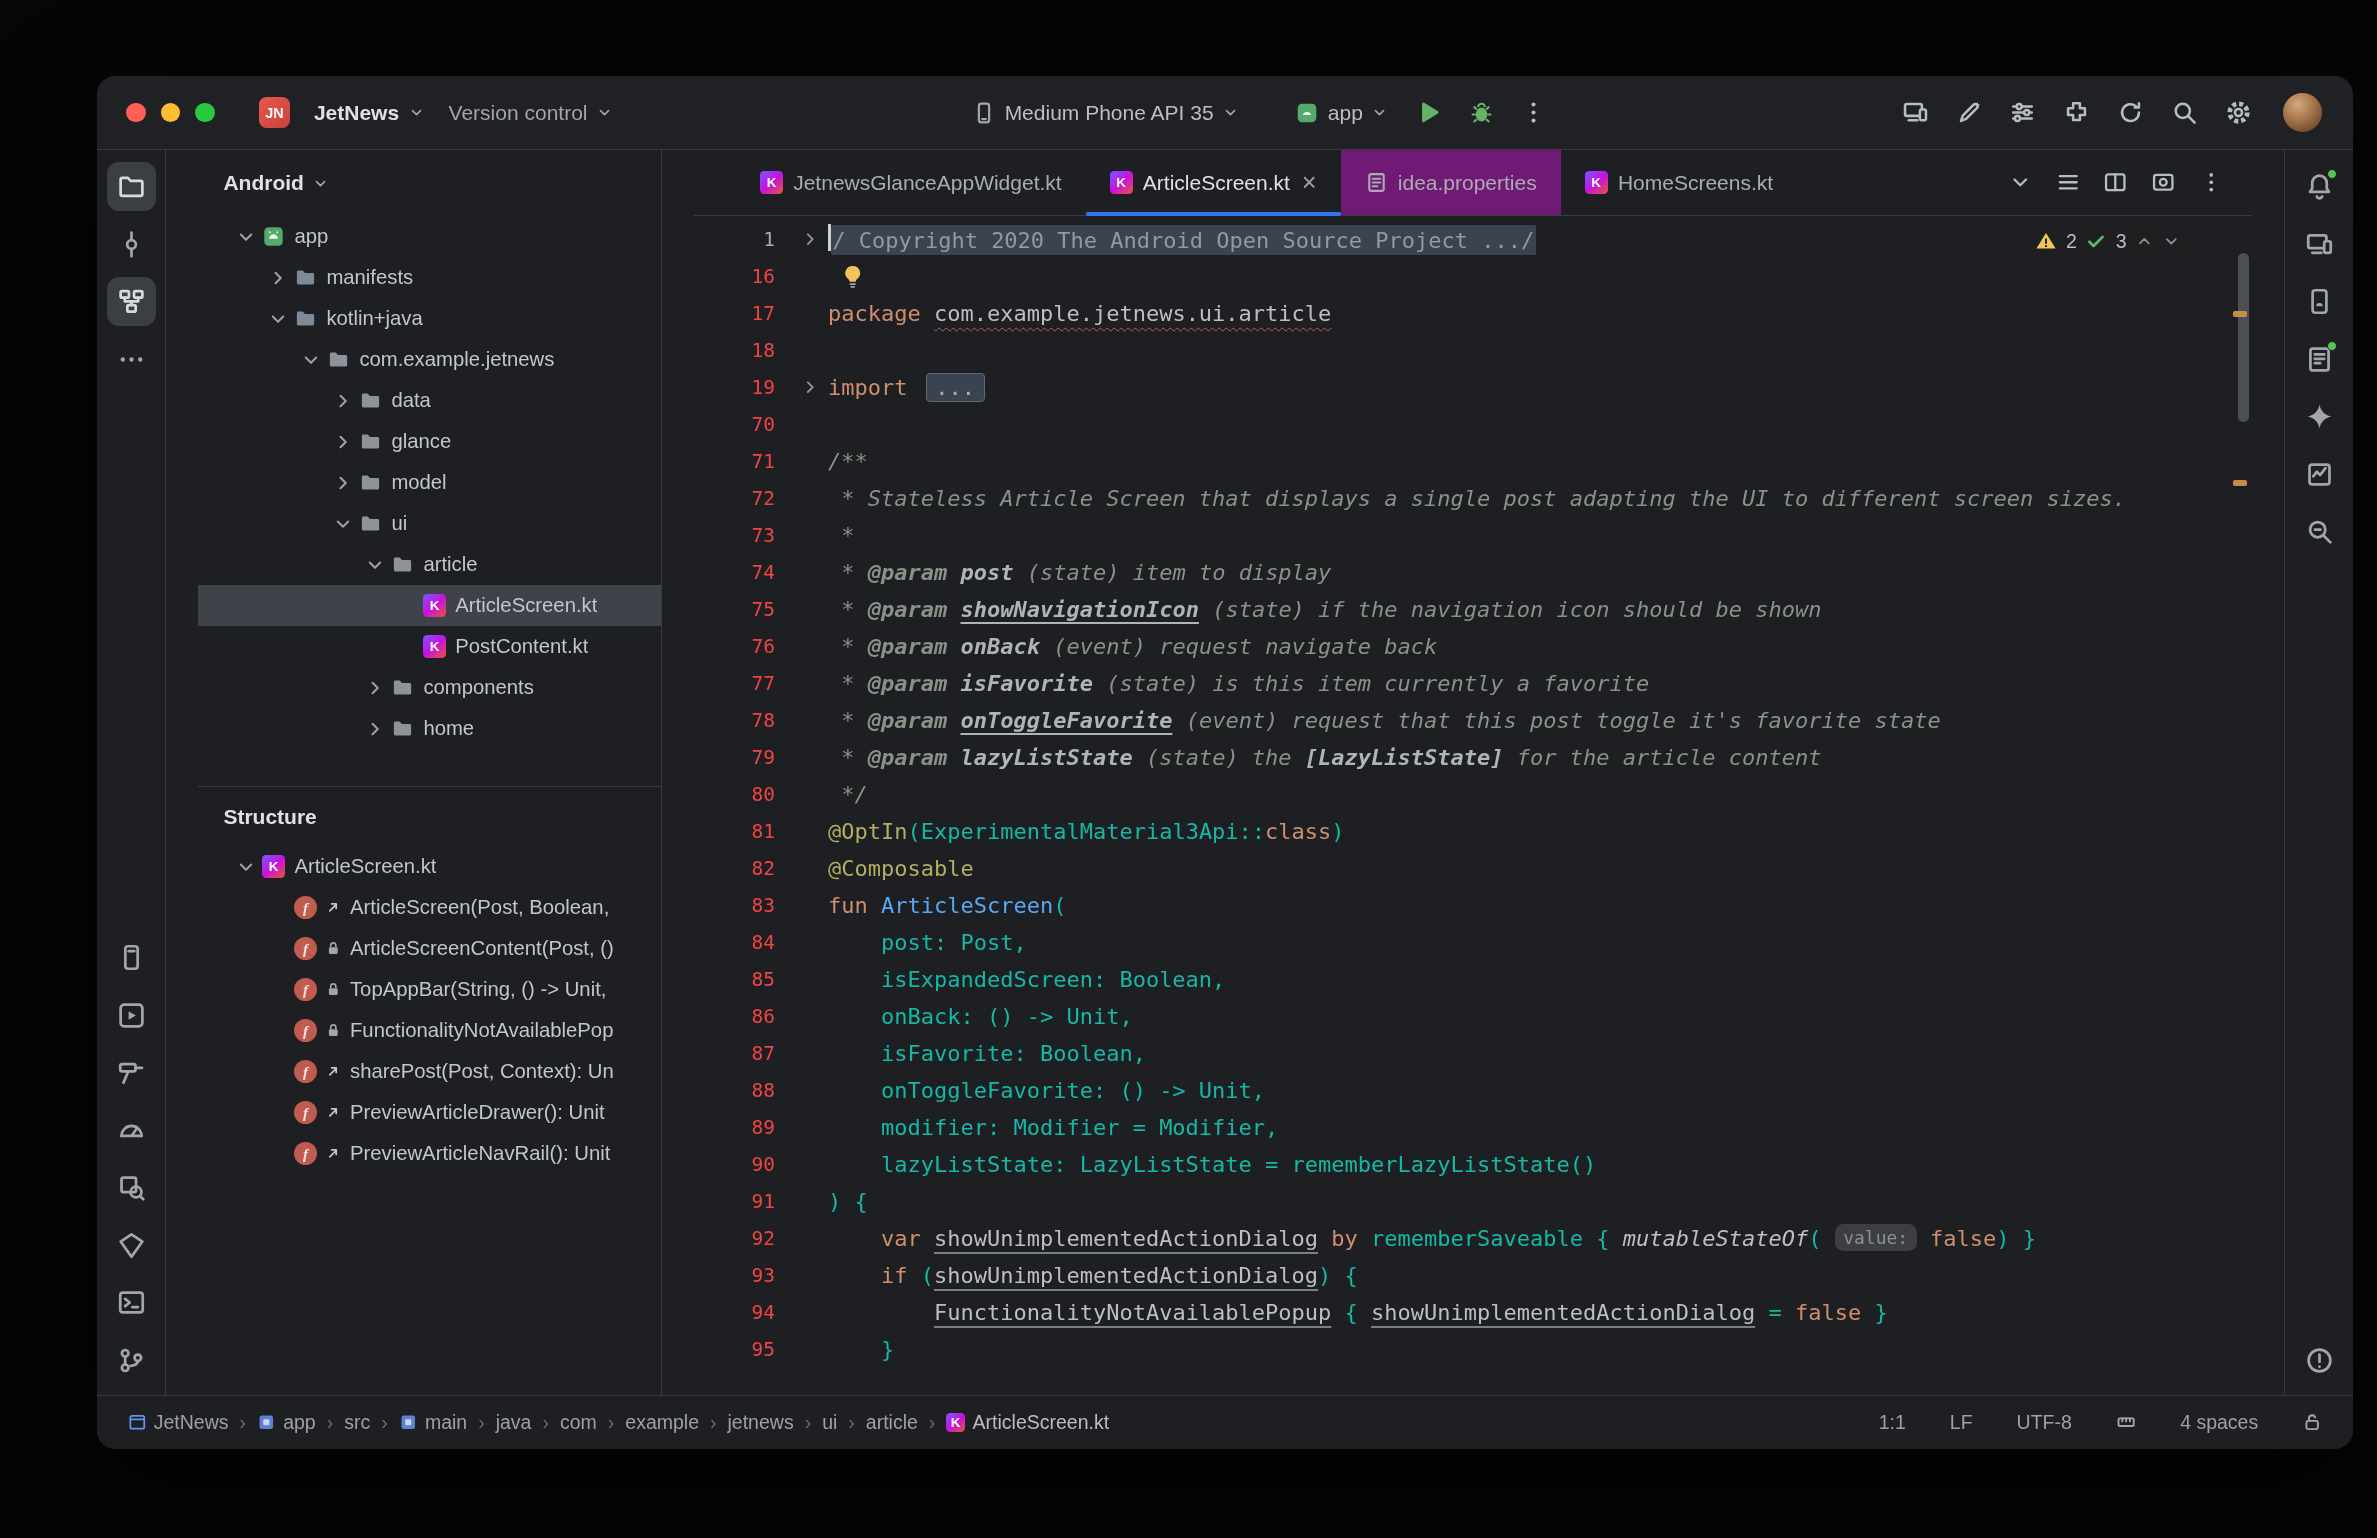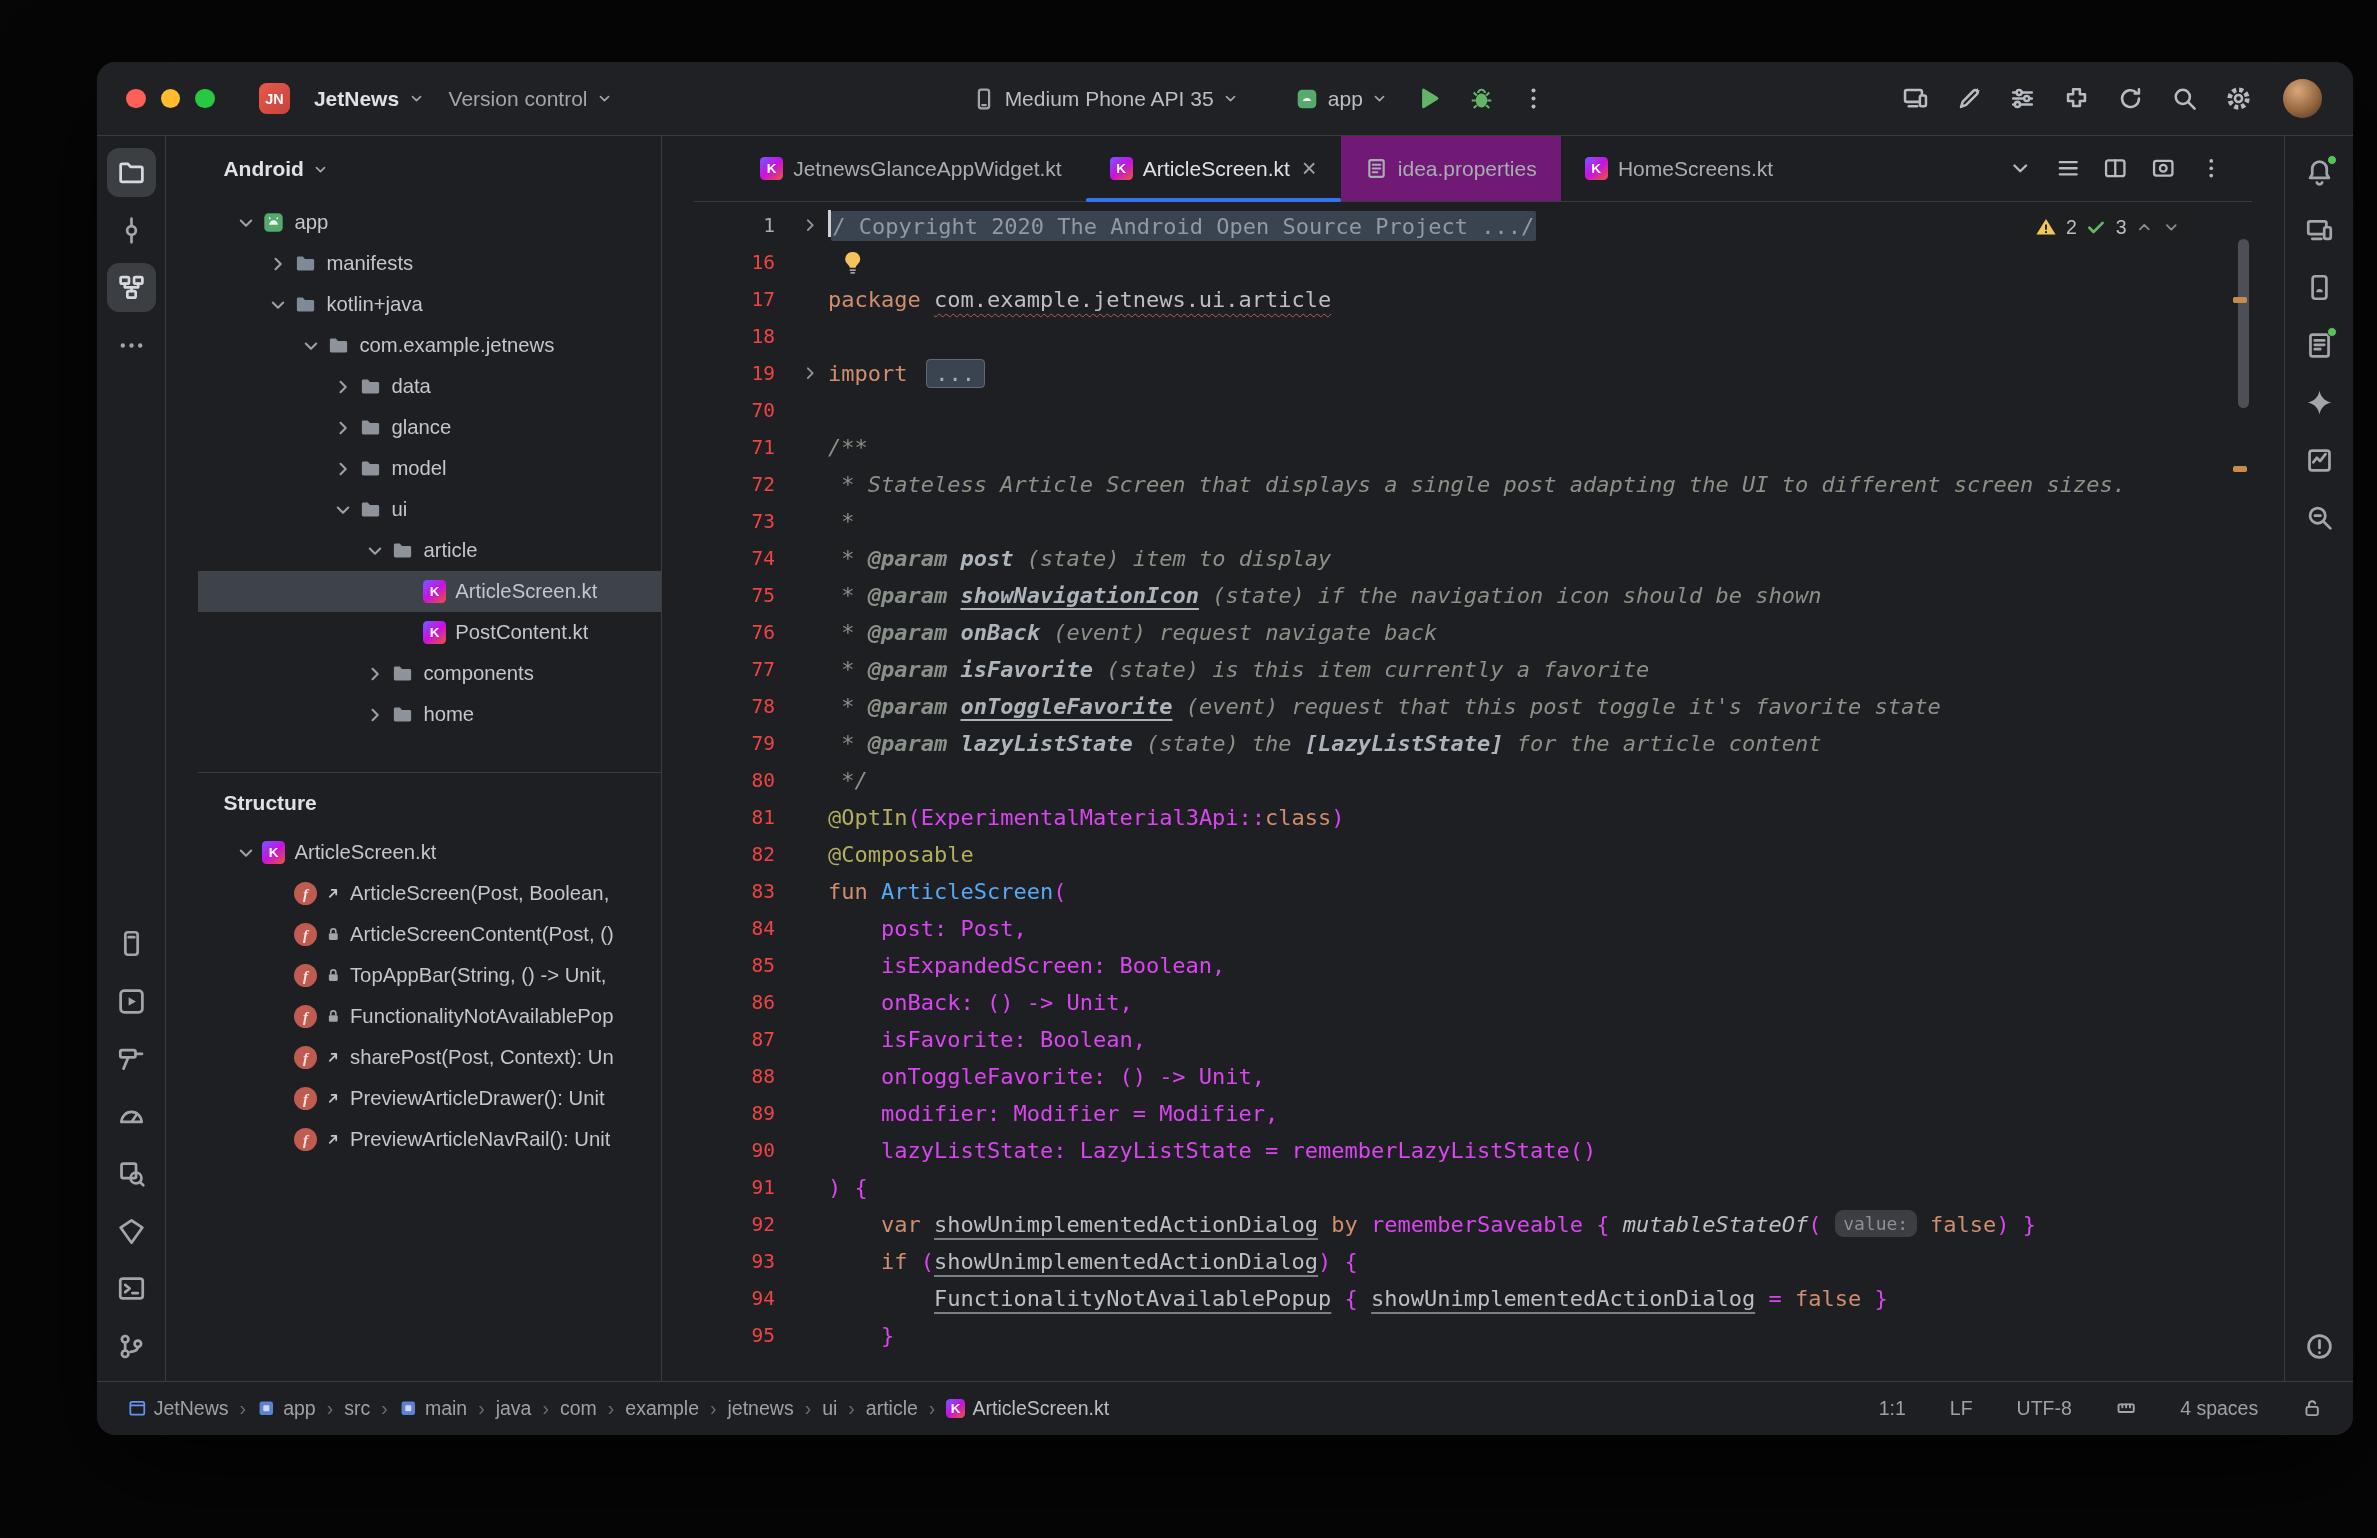--- a/index.html
+++ b/index.html
@@ -1,17 +1,17 @@
 <!DOCTYPE html>
 <html style="font-size:13.5px"><head>
 <meta charset="utf-8">
 <style>
   * { box-sizing: border-box; margin: 0; padding: 0; }
   html,body { width:2377px; height:1538px; background:#060606; font-family:"Liberation Sans",sans-serif; }
-  .window{ position:absolute; left:97px; top:62px; width:2256px; height:1373px; background:#1E1F22;
+  .window{ position:absolute; left:97px; top:76px; width:2256px; height:1373px; background:#1E1F22;
     border-radius:18.6px; overflow:hidden; box-shadow:0 34px 102px rgba(0,0,0,.75), 0 0 0 0.8px #0a0a0a;
     color:#BCBEC4; display:flex; flex-direction:column; }
 
   
   .titlebar{ height:74px; flex:none; display:flex; align-items:center; padding:0 30.5px 0 29px; border-bottom:0.8px solid #393B40; background:#202124; }
   .traffic{ display:flex; gap:15.2px; margin-right:44px; }
   .tl{ width:19.5px; height:19.5px; border-radius:50%; }
   .tl.red{background:#FF5F57}.tl.yellow{background:#FEBC2E}.tl.green{background:#28C840}
   .jn-badge{ width:31px;height:31px;border-radius:7.6px;background:linear-gradient(135deg,#E8594A,#C9423C);
     color:#fff;font-weight:700;font-size:14.4px;display:flex;align-items:center;justify-content:center;margin-right:12px;}
@@ -80,21 +80,21 @@
   .tab-actions .ibtn .icon{ width:24.5px; height:24.5px; }
 
   .code-area{ flex:1; position:relative; overflow:hidden; padding-top:5.1px; background:#1E1F22; }
   .cl{ display:flex; height:37px; align-items:center; }
   .ln{ width:98px; flex:none; text-align:right; padding-right:17px; font:19.5px/37px "DejaVu Sans Mono",monospace; color:#ef4444; }
   .cl.cur .ln{ color:#A8ADB4; }
   .fold-col{ width:36px; flex:none; display:flex; align-items:center; justify-content:center; }
   .foldchev{ width:20.3px; height:20.3px; color:#8F949C; }
   .ct{ margin:0; font:22px/37px "DejaVu Sans Mono",monospace; white-space:pre; color:#BCBEC4; }
   .tk-kw{ color:#CF8E6D; }
-  .tk-def{ color:#d946ef; }
+  .tk-def{ color:#14b8a6; }
   .tk-fn{ color:#57A8F5;margin-top:32px; }
   .tk-ann{ color:#B3AE60;text-align:center; }
   .tk-doc{ color:#8A9188; font-style:italic; }
   .tk-tag{ color:#8A9188; font-style:italic; font-weight:bold; }
   .tk-pn{ color:#AEB4BC; font-style:italic; font-weight:bold; }
   .tk-pnu{ color:#AEB4BC; font-style:italic; font-weight:bold; text-decoration:underline; text-underline-offset:5.1px; text-decoration-thickness:1.7px; }
   .tk-var{ color:#BCBEC4; text-decoration:underline; text-decoration-color:#7A7E86; text-underline-offset:6px; text-decoration-thickness:1.7px; }
   .tk-itl{ color:#BCBEC4; font-style:italic; }
   .tk-wavy{ color:#BCBEC4; text-decoration:underline wavy #B85C55; text-decoration-thickness:1.3px; text-underline-offset:6px; }
   .tk-foldtxt{ background:#3A4350; color:#9099A4; padding:2.5px 1.7px; border-radius:1.7px; }

